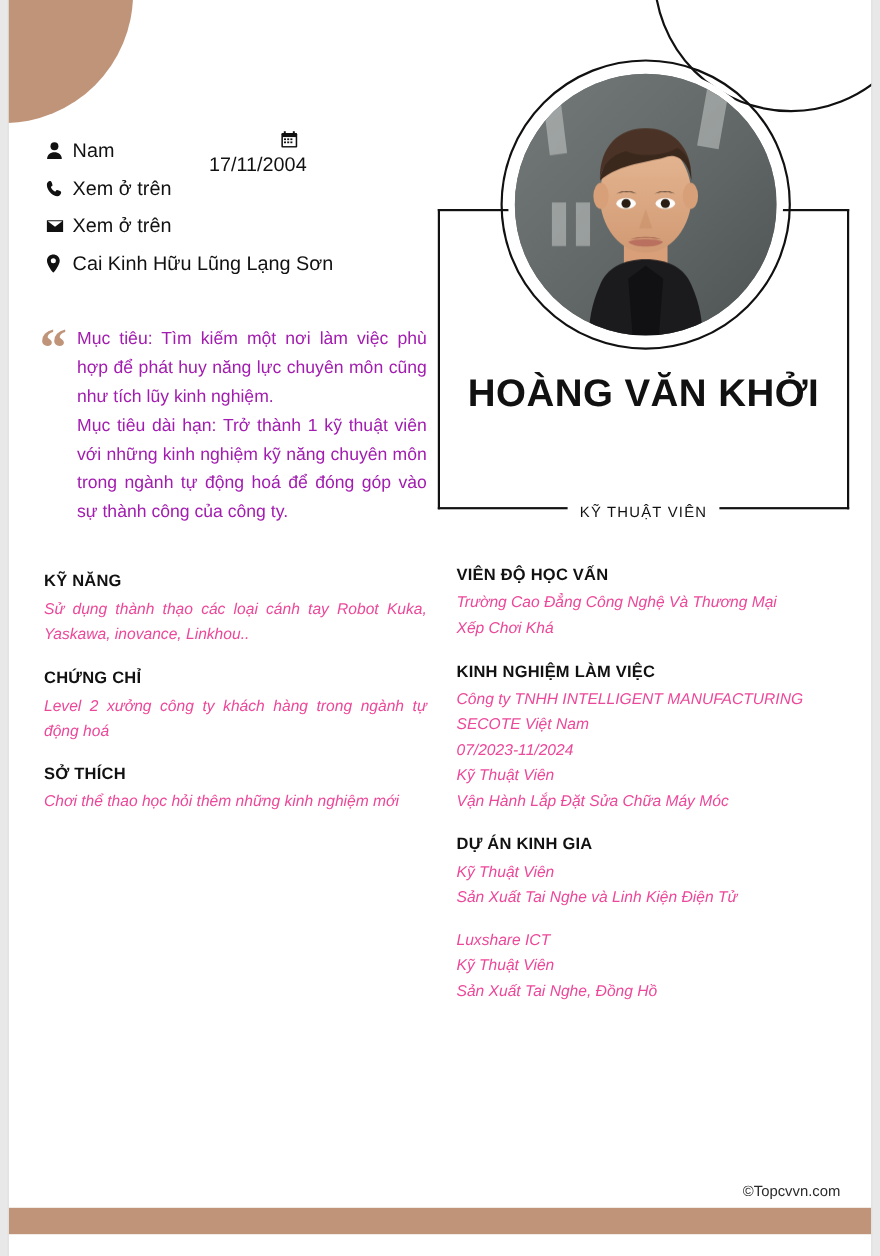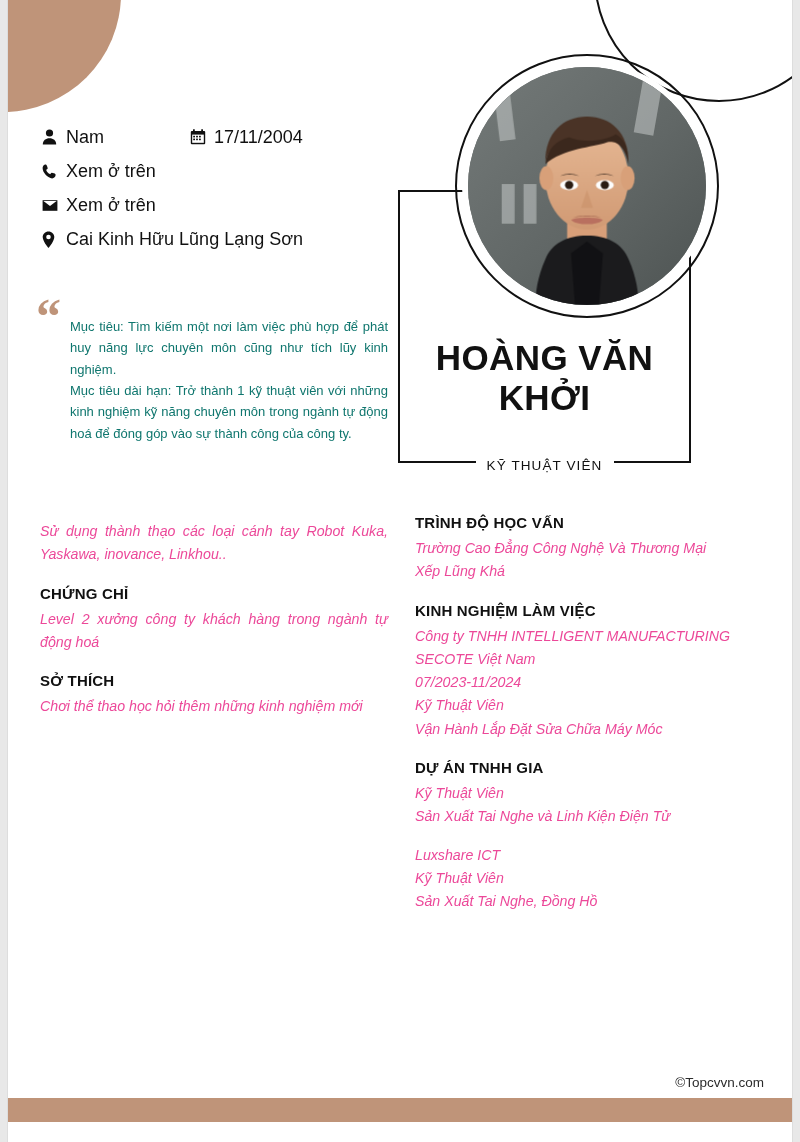--- a/index.html
+++ b/index.html
@@ -51,49 +51,48 @@
     height:34px;
     font-size:18px; color:#111111;
   }
   .c-ico {
     width:24px; height:18px;
     display:flex; align-items:center; justify-content:flex-start;
     flex:0 0 24px;
   }
   .c-ico svg { display:block; }
   .c-txt { white-space:nowrap; }
-  .c-row .pair2 { margin-left:86px; display:flex; align-items:center; }
+  .c-row .pair2 { margin-left:86px; display:flex; align-items:flex-end;flex-direction:column; }
 
   
   .quote {
     position:absolute;
     left:28px; top:296px;
     width:360px;
     display:flex;
   }
   .qmark {
     color:#bf9479;
     font-family:"Liberation Serif", serif;
     font-size:50px; font-weight:bold;
     line-height:0.82;
     flex:0 0 34px;
   }
   .qbody {
-    font-size:13px; line-height:1.64;
-    color:#0f766e; text-align:justify;
+    font-size:16px; line-height:1.64;
+    color:#a21caf; text-align:justify;
     width:318px;
-    margin-top:20px;
   }
   .qbody p { margin:0; }
 
   
   .namebox {
     position:absolute;
     left:390px; top:190px;
-    width:293px; height:273px;
+    width:374px; height:273px;
   }
   .nb-border {
     position:absolute; inset:0;
     border:2.4px solid #111111;
     border-bottom:none;
   }
   .nb-bottom {
     position:absolute;
     left:0; right:0; bottom:0;
     height:2.4px;
@@ -297,47 +296,48 @@
         <circle cx="138" cy="119" r="4.2" fill="#2a1c13"></circle>
         <path d="M120 124l-6 18h12z" fill="#c98f67" opacity="0.55"></path>
         <path d="M104 154c6-3 26-3 32 0-5 6-27 6-32 0z" fill="#b9705f"></path>
         <path d="M106 152c6-2 22-2 28 0-5-3-23-3-28 0z" fill="#8e4c3f" opacity="0.7"></path>
       </svg>
     </div>
   </div>
 
   <div class="col-left">
     <div class="sec">
+      <h3>KỸ NĂNG</h3>
       <p>Sử dụng thành thạo các loại cánh tay Robot Kuka, Yaskawa, inovance, Linkhou..</p>
     </div>
     <div class="sec">
       <h3>CHỨNG CHỈ</h3>
       <p>Level 2 xưởng công ty khách hàng trong ngành tự động hoá</p>
     </div>
     <div class="sec">
       <h3>SỞ THÍCH</h3>
       <p>Chơi thể thao học hỏi thêm những kinh nghiệm mới</p>
     </div>
   </div>
 
   <div class="col-right">
     <div class="sec">
-      <h3>TRÌNH ĐỘ HỌC VẤN</h3>
+      <h3>VIÊN ĐỘ HỌC VẤN</h3>
       <p>Trường Cao Đẳng Công Nghệ Và Thương Mại</p>
-      <p>Xếp Lũng Khá</p>
+      <p>Xếp Chơi Khá</p>
     </div>
     <div class="sec">
       <h3>KINH NGHIỆM LÀM VIỆC</h3>
       <p>Công ty TNHH INTELLIGENT MANUFACTURING SECOTE Việt Nam</p>
       <p>07/2023-11/2024</p>
       <p>Kỹ Thuật Viên</p>
       <p>Vận Hành Lắp Đặt Sửa Chữa Máy Móc</p>
     </div>
     <div class="sec">
-      <h3>DỰ ÁN TNHH GIA</h3>
+      <h3>DỰ ÁN KINH GIA</h3>
       <p>Kỹ Thuật Viên</p>
       <p>Sản Xuất Tai Nghe và Linh Kiện Điện Tử</p>
       <div class="blank"></div>
       <p>Luxshare ICT</p>
       <p>Kỹ Thuật Viên</p>
       <p>Sản Xuất Tai Nghe, Đồng Hồ</p>
     </div>
   </div>
 
   <div class="credit">©Topcvvn.com</div>

